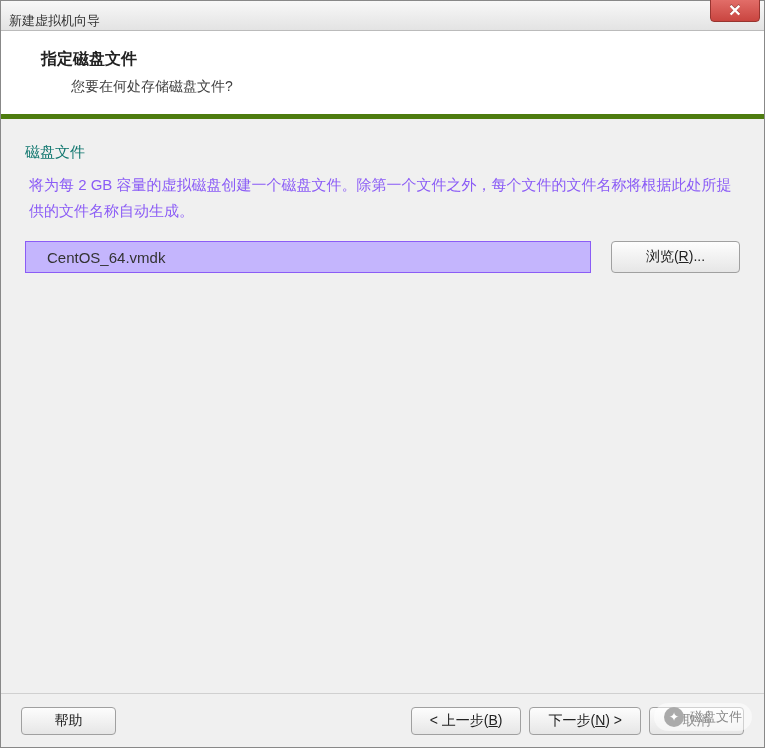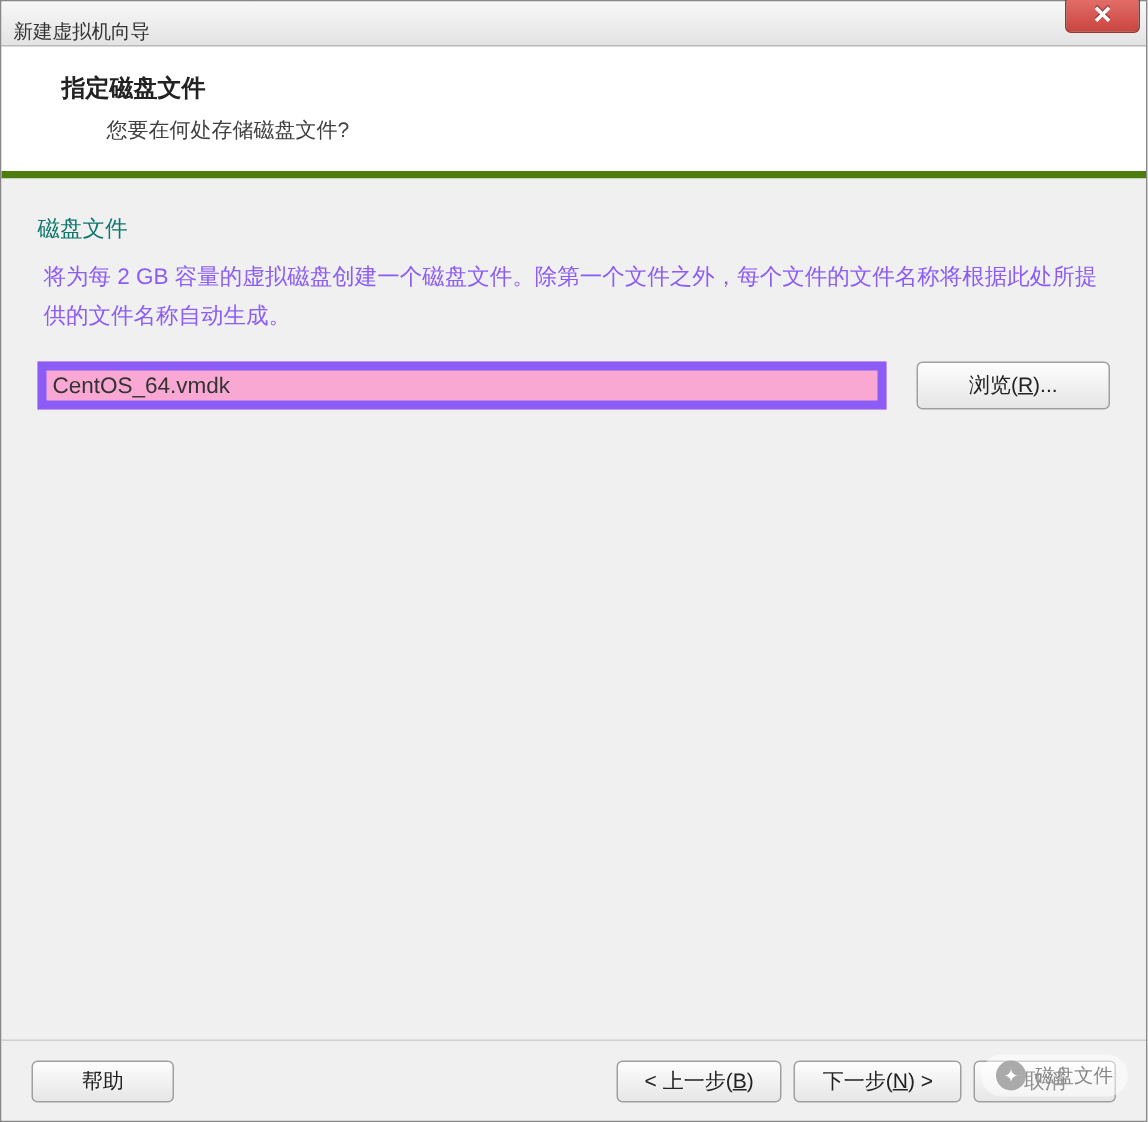--- a/index.html
+++ b/index.html
@@ -91,23 +91,23 @@
       padding-left: 4px;
     }
     .input-row {
       display: flex;
       gap: 20px;
       align-items: center;
     }
     .text-input {
       flex: 1;
       height: 32px;
-      border: 6px solid #8b5cf6;
-      background: #f9a8d4;
-      padding: 0 4px;
+      border: 1px solid #8b5cf6;
+      background: #c4b5fd;
+      padding: 0 21px;
       font-size: 15px;
       font-family: Tahoma, sans-serif;
       color: #333;
       outline: none;
     }
     .browse-btn {
       width: 129px;
       height: 32px;
       background: linear-gradient(to bottom, #fdfdfd, #e6e6e6);
       border: 1px solid #a0a0a0;

